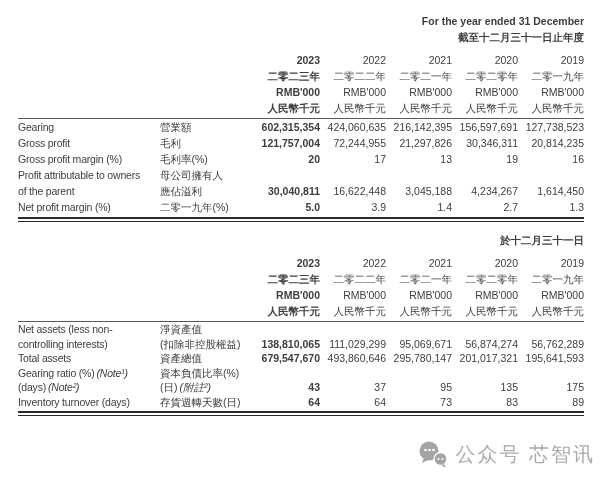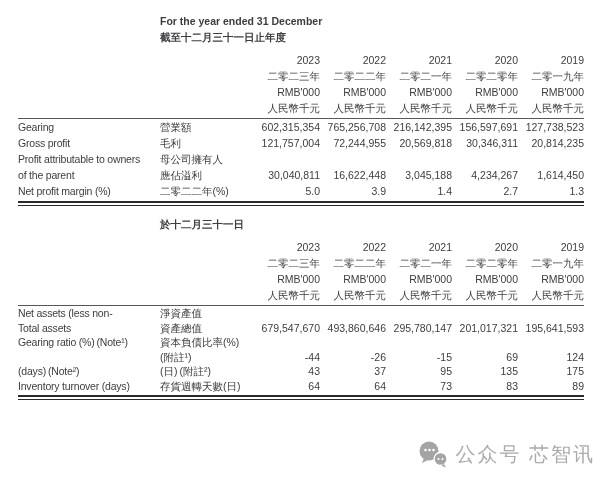--- a/index.html
+++ b/index.html
@@ -8,25 +8,25 @@
     font-family:"Liberation Sans","DejaVu Sans",sans-serif; overflow:hidden;
   }
   table.fin { border-collapse:collapse; table-layout:fixed; margin-left:18px; width:566px; }
   table.fin:first-of-type { margin-top:13px; }
   .fin td {
     padding:0; font-size:10.5px; line-height:16px; color:#3d3d3f;
     white-space:nowrap; vertical-align:bottom; overflow:visible;
   }
   .en-cell { letter-spacing:-0.2px; }
   .num { text-align:right; }
-  .b { font-weight:400; color:#111113; }
-  .ghead { text-align:left; font-weight:700; color:#111113; }
+  .b { font-weight:700; color:#111113; }
+  .ghead { text-align:right; font-weight:700; color:#111113; }
   .ind  { padding-left:8px; }
   .ind2 { padding-left:5px; }
-  .note { margin-left:2px; }
+  .note { font-style:italic; margin-left:2px; }
   tr.sp td { height:7px; line-height:7px; font-size:1px; }
   td.hr1 { border-bottom:1px solid #57575b; height:2px; line-height:2px; font-size:1px; }
   td.hrd { height:6px; line-height:6px; font-size:1px; padding-top:1px; }
   td.hrd .dbl { height:2px; border-top:2px solid #2a2a2c; border-bottom:1px solid #2a2a2c; }
   .t2 { margin-top:10px; }
   .t2 tr.dr td { line-height:14.5px; }
   .watermark {
     position:absolute; top:441px; right:5px; display:flex; align-items:flex-start;
     gap:6px; color:#a2a2a2; font-size:20px; letter-spacing:2px; opacity:0.9;
   }
@@ -95,33 +95,42 @@
         <td class="num">人民幣千元</td>
       </tr>
       <tr>
           <td colspan="7" class="hr1"></td>
         </tr>
 
       <tr>
         <td class="en-cell">Gearing</td>
         <td>營業額</td>
         <td class="num b">602,315,354</td>
-        <td class="num">765,256,708</td>
+        <td class="num">424,060,635</td>
         <td class="num">216,142,395</td>
         <td class="num">156,597,691</td>
         <td class="num">127,738,523</td>
       </tr>
       <tr>
         <td class="en-cell">Gross profit</td>
         <td>毛利</td>
         <td class="num b">121,757,004</td>
         <td class="num">72,244,955</td>
-        <td class="num">20,569,818</td>
+        <td class="num">21,297,826</td>
         <td class="num">30,346,311</td>
         <td class="num">20,814,235</td>
+      </tr>
+      <tr>
+        <td class="en-cell">Gross profit margin (%)</td>
+        <td>毛利率(%)</td>
+        <td class="num b">20</td>
+        <td class="num">17</td>
+        <td class="num">13</td>
+        <td class="num">19</td>
+        <td class="num">16</td>
       </tr>
       <tr>
         <td class="en-cell">Profit attributable to owners</td>
         <td>母公司擁有人</td>
         <td></td>
           <td></td>
           <td></td>
           <td></td>
           <td></td>
       </tr>
@@ -129,21 +138,21 @@
         <td class="en-cell ind">of the parent</td>
         <td class="ind2">應佔溢利</td>
         <td class="num b">30,040,811</td>
         <td class="num">16,622,448</td>
         <td class="num">3,045,188</td>
         <td class="num">4,234,267</td>
         <td class="num">1,614,450</td>
       </tr>
       <tr>
         <td class="en-cell">Net profit margin (%)</td>
-        <td>二零二二年(%)</td>
+        <td>二零一九年(%)</td>
         <td class="num b">5.0</td>
         <td class="num">3.9</td>
         <td class="num">1.4</td>
         <td class="num">2.7</td>
         <td class="num">1.3</td>
       </tr>
       <tr>
           <td colspan="7" class="hrd">
             <div class="dbl"></div>
           </td>
@@ -210,47 +219,47 @@
         </tr>
 
       <tr class="dr">
         <td class="en-cell">Net assets (less non-</td>
         <td>淨資產值</td>
         <td></td>
           <td></td>
           <td></td>
           <td></td>
           <td></td>
+      </tr>
+      <tr class="dr">
+        <td class="en-cell ind">controlling interests)</td>
+        <td class="ind2">(扣除非控股權益)</td>
+        <td class="num b">138,810,065</td>
+        <td class="num">111,029,299</td>
+        <td class="num">95,069,671</td>
+        <td class="num">56,874,274</td>
+        <td class="num">56,762,289</td>
       </tr>
       <tr class="dr">
         <td class="en-cell">Total assets</td>
         <td>資產總值</td>
         <td class="num b">679,547,670</td>
         <td class="num">493,860,646</td>
         <td class="num">295,780,147</td>
         <td class="num">201,017,321</td>
         <td class="num">195,641,593</td>
       </tr>
       <tr class="dr">
         <td class="en-cell"><span>Gearing ratio (%)</span><span class="note">(Note¹)</span></td>
         <td>資本負債比率(%)</td>
         <td></td>
           <td></td>
           <td></td>
           <td></td>
           <td></td>
-      </tr>
-      <tr class="dr">
-        <td></td>
-        <td class="ind2 note">(附註¹)</td>
-        <td class="num b">-44</td>
-        <td class="num">-26</td>
-        <td class="num">-15</td>
-        <td class="num">69</td>
-        <td class="num">124</td>
       </tr>
       <tr class="dr">
         <td class="en-cell ind"><span>(days)</span><span class="note">(Note²)</span></td>
         <td class="ind2"><span>(日)</span><span class="note">(附註²)</span></td>
         <td class="num b">43</td>
         <td class="num">37</td>
         <td class="num">95</td>
         <td class="num">135</td>
         <td class="num">175</td>
       </tr>

